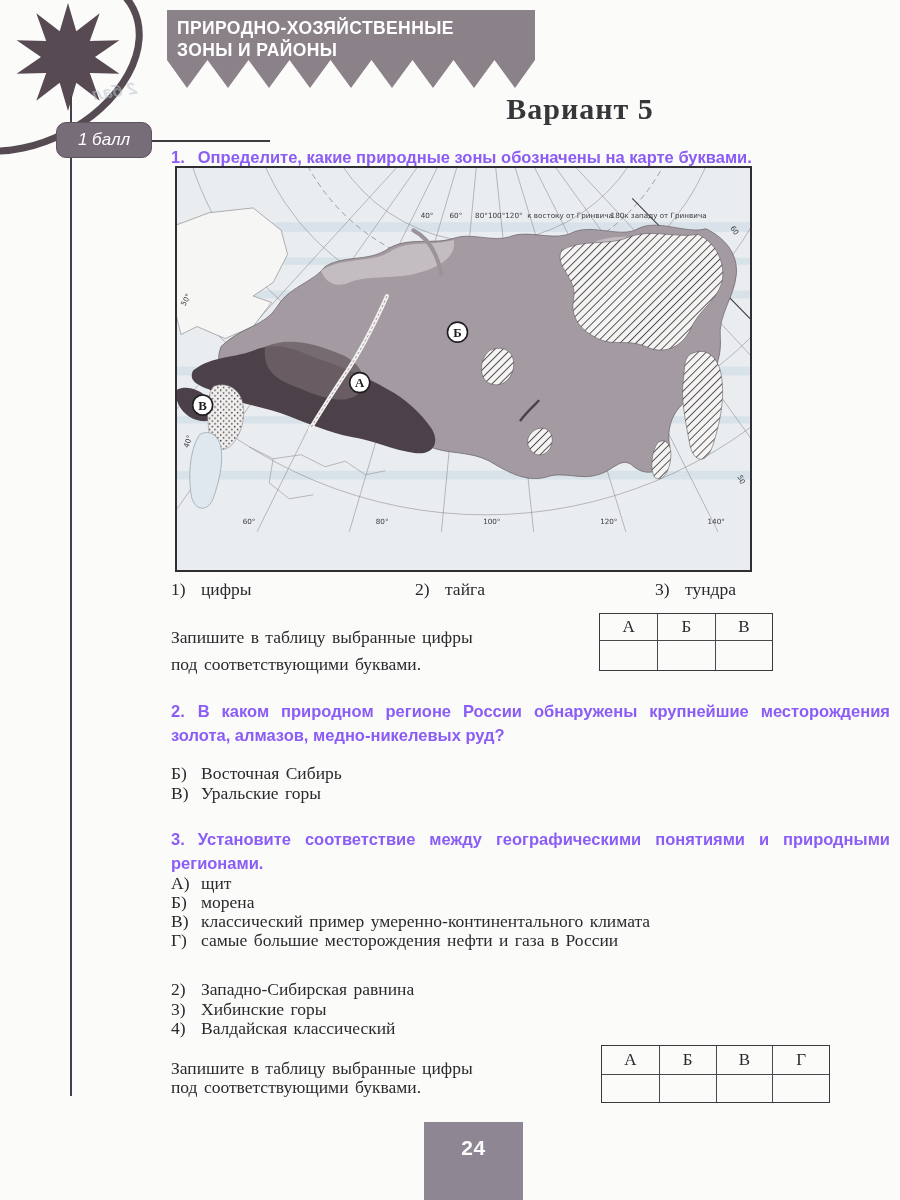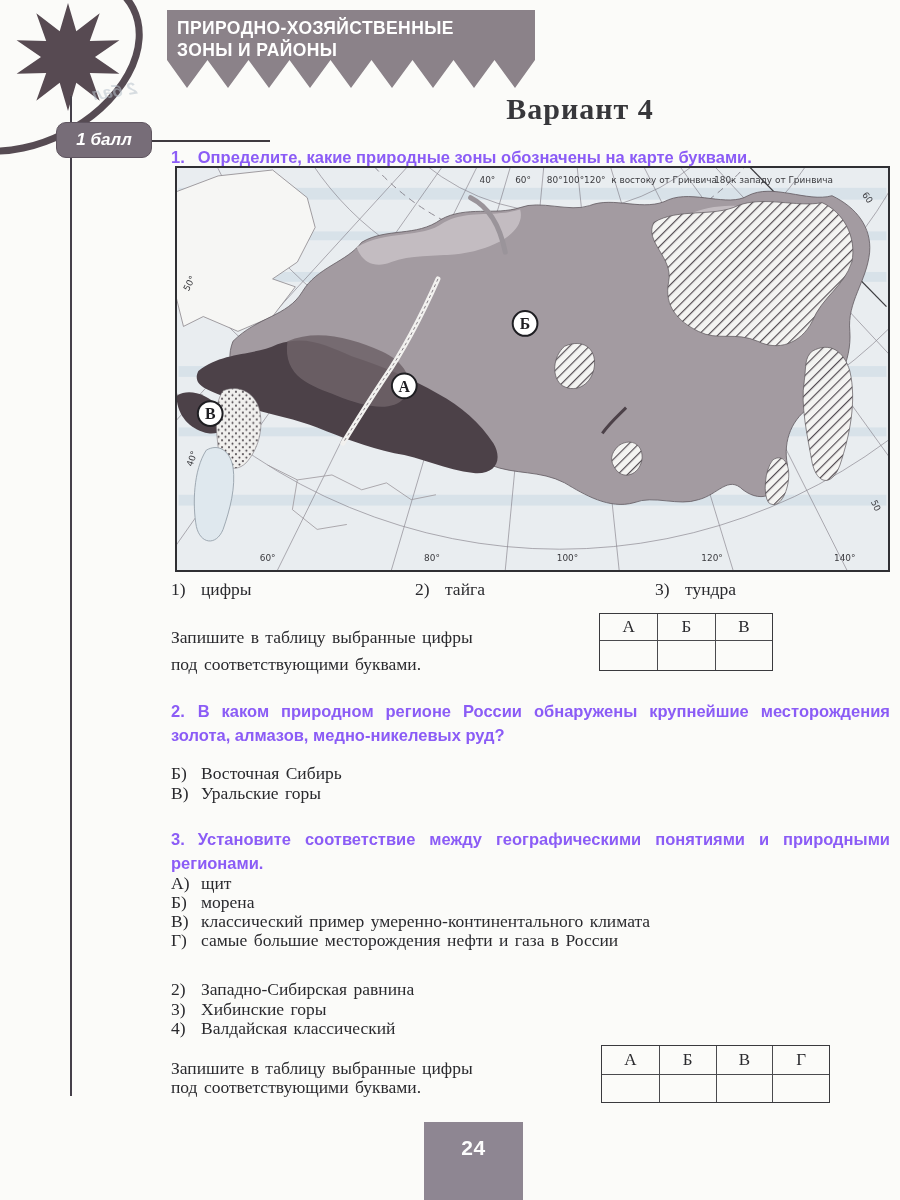--- a/index.html
+++ b/index.html
@@ -19,34 +19,34 @@
       81.5px 50px,61px 78px,40.5px 50px,20px 78px,0px 50px);}
   .banner-text{padding:7px 0 0 10px;color:#fff;font-weight:bold;font-size:17.5px;line-height:22px;letter-spacing:.4px;}
 
   .star-wrap{position:absolute;left:0;top:0;width:180px;height:180px;}
   .ghost{position:absolute;left:92px;top:82px;color:#b9c3cd;opacity:.55;font-weight:bold;font-style:italic;
     font-size:17px;transform:scaleX(-1) rotate(9deg);}
   .vrule{position:absolute;left:70px;top:96px;width:2px;height:1000px;background:var(--rule);}
   .hrule{position:absolute;left:152px;top:140px;width:118px;height:2px;background:#3f3a40;}
   .badge{position:absolute;left:56px;top:122px;width:96px;height:36px;border-radius:10px;
     background:var(--badge-bg);border:1.5px solid var(--badge-border);color:#fff;
-    font-style:italic;font-weight:bold;font-size:17px;text-align:center;line-height:33px;}
+    font-style:italic;font-weight:normal;font-size:17px;text-align:center;line-height:33px;}
   .variant{position:absolute;left:420px;top:92px;width:320px;text-align:center;
     font-family:"Liberation Serif",serif;font-weight:bold;font-size:30px;color:#37373b;letter-spacing:1px;}
 
   
   .qhead{position:absolute;left:171px;width:719px;font-weight:bold;font-size:16.5px;line-height:24px;
     color:#8b5cf6;text-align:justify;}
   .qhead .qnum{margin-right:13px;}
   .serifline{position:absolute;font-family:"Liberation Serif",serif;font-size:17.5px;color:var(--ink);
     word-spacing:2px;white-space:nowrap;}
   .serifline .onum{display:inline-block;min-width:30px;}
 
   
-  .map{position:absolute;left:175px;top:166px;width:715px;height:406px;border:2px solid #2f2f33;background:#e9edf0;}
+  .map{position:absolute;left:175px;top:166px;width:577px;height:406px;border:2px solid #2f2f33;background:#e9edf0;}
   .map svg{display:block;width:100%;height:100%;}
 
   
   .anstable{position:absolute;display:grid;border:1.6px solid #3a3a3e;background:transparent;}
   .anstable .cell{border-left:1.2px solid #4a4a4e;border-top:1.2px solid #4a4a4e;
     font-family:"Liberation Serif",serif;font-size:17px;color:var(--ink);
     display:flex;align-items:center;justify-content:center;}
   .anstable .cell.c0{border-left:none;}
   .anstable .cell.r0{border-top:none;}
   #table1{left:599px;top:613px;width:174px;grid-template-columns:repeat(3,1fr);grid-template-rows:26px 30px;}
@@ -74,21 +74,21 @@
       <ellipse cx="28" cy="62" rx="118" ry="80" fill="none" stroke="#564b53" stroke-width="7" transform="rotate(-27 28 62)"></ellipse>
       <polygon fill="#574a52" points="68,3 76.3,31.3 99.7,13.3 89.8,41.1 119.4,40.3 95,57 119.4,73.7 89.8,72.9
         99.7,100.7 76.3,82.7 68,111 59.7,82.7 36.3,100.7 46.2,72.9 16.6,73.7 41,57 16.6,40.3 46.2,41.1
         36.3,13.3 59.7,31.3"></polygon>
     </svg>
   </div>
   <div class="ghost">2 бал</div>
   <div class="vrule"></div>
   <div class="badge">1 балл</div>
   <div class="hrule"></div>
-  <div class="variant">Вариант 4</div>
+  <div class="variant">Вариант 5</div>
 
   <div class="qhead" style="top:145px">
     <span class="qnum">1.</span><span>Определите, какие природные зоны обозначены на карте буквами.</span>
   </div>
 
   <div class="map">
     <svg viewBox="0 0 715 406">
       <defs>
         <pattern id="hatch" width="7" height="7" patternUnits="userSpaceOnUse" patternTransform="rotate(45)">
           <rect width="7" height="7" fill="#f4f4f2"></rect>

